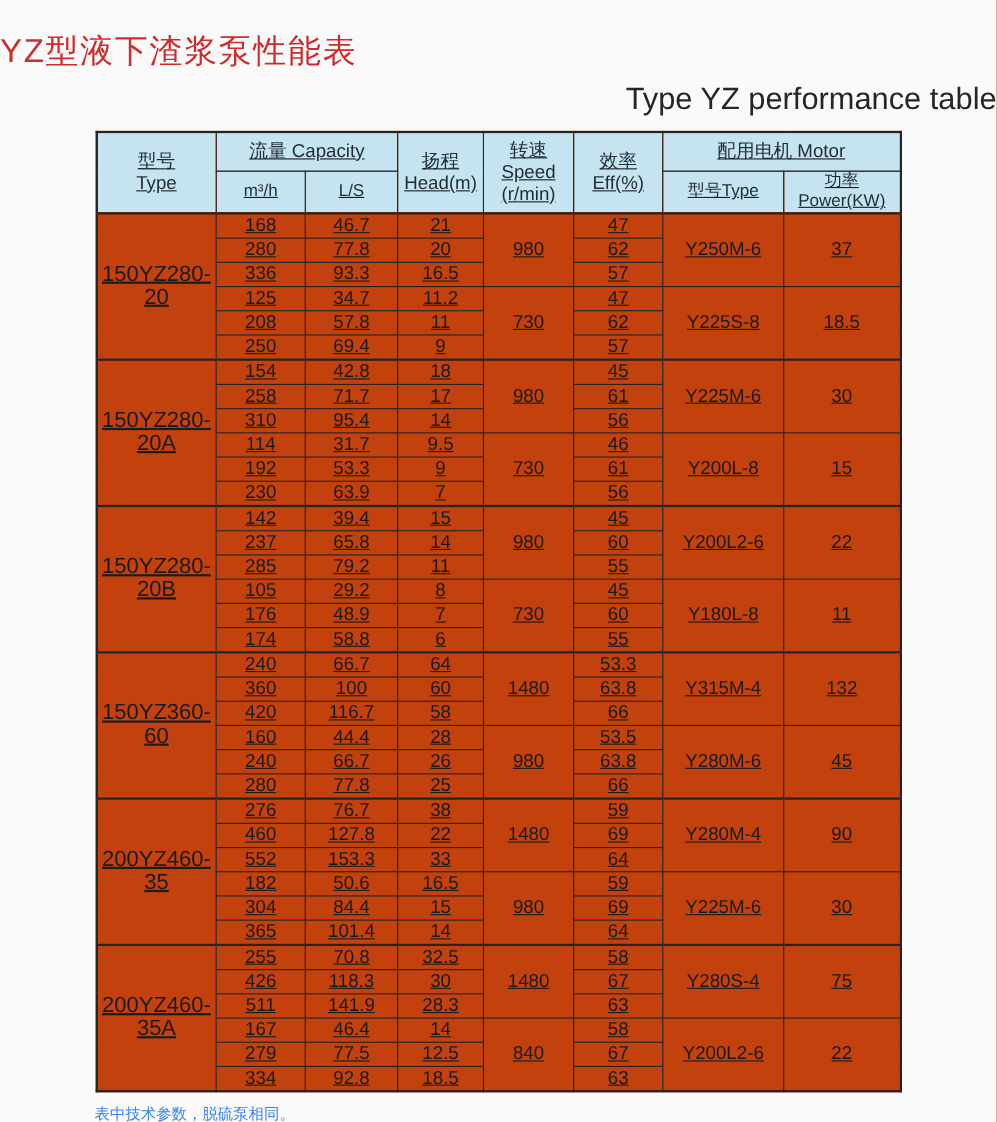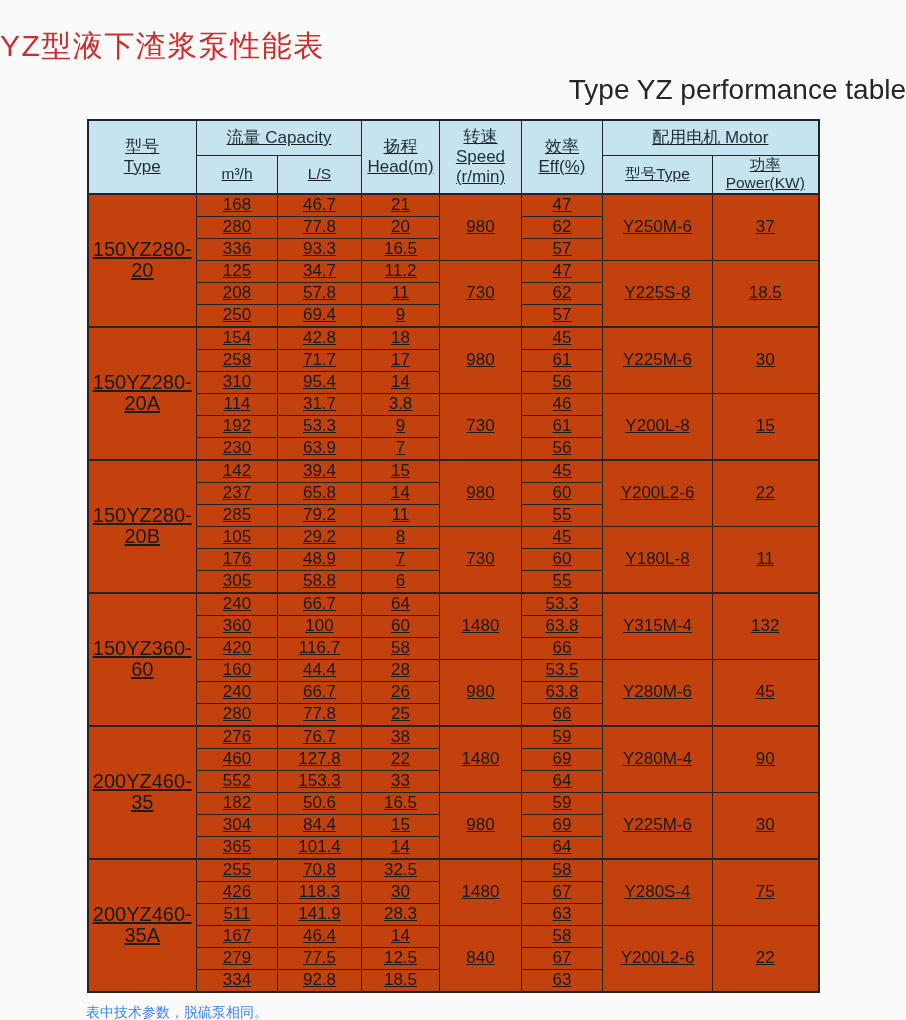--- a/index.html
+++ b/index.html
@@ -174,21 +174,21 @@
       </tr>
       <tr>
         <td>310</td>
         <td>95.4</td>
         <td>14</td>
         <td>56</td>
       </tr>
       <tr>
         <td>114</td>
         <td>31.7</td>
-        <td>3.8</td>
+        <td>9.5</td>
         <td rowspan="3">730</td>
         <td>46</td>
         <td rowspan="3" class="motor-cell">Y200L-8</td>
         <td rowspan="3">15</td>
       </tr>
       <tr>
         <td>192</td>
         <td>53.3</td>
         <td>9</td>
         <td>61</td>
@@ -230,21 +230,21 @@
         <td rowspan="3" class="motor-cell">Y180L-8</td>
         <td rowspan="3">11</td>
       </tr>
       <tr>
         <td>176</td>
         <td>48.9</td>
         <td>7</td>
         <td>60</td>
       </tr>
       <tr>
-        <td>305</td>
+        <td>174</td>
         <td>58.8</td>
         <td>6</td>
         <td>55</td>
       </tr>
       <tr class="block-start">
         <td rowspan="6" class="model-cell">150YZ360-60</td>
         <td>240</td>
         <td>66.7</td>
         <td>64</td>
         <td rowspan="3">1480</td>

